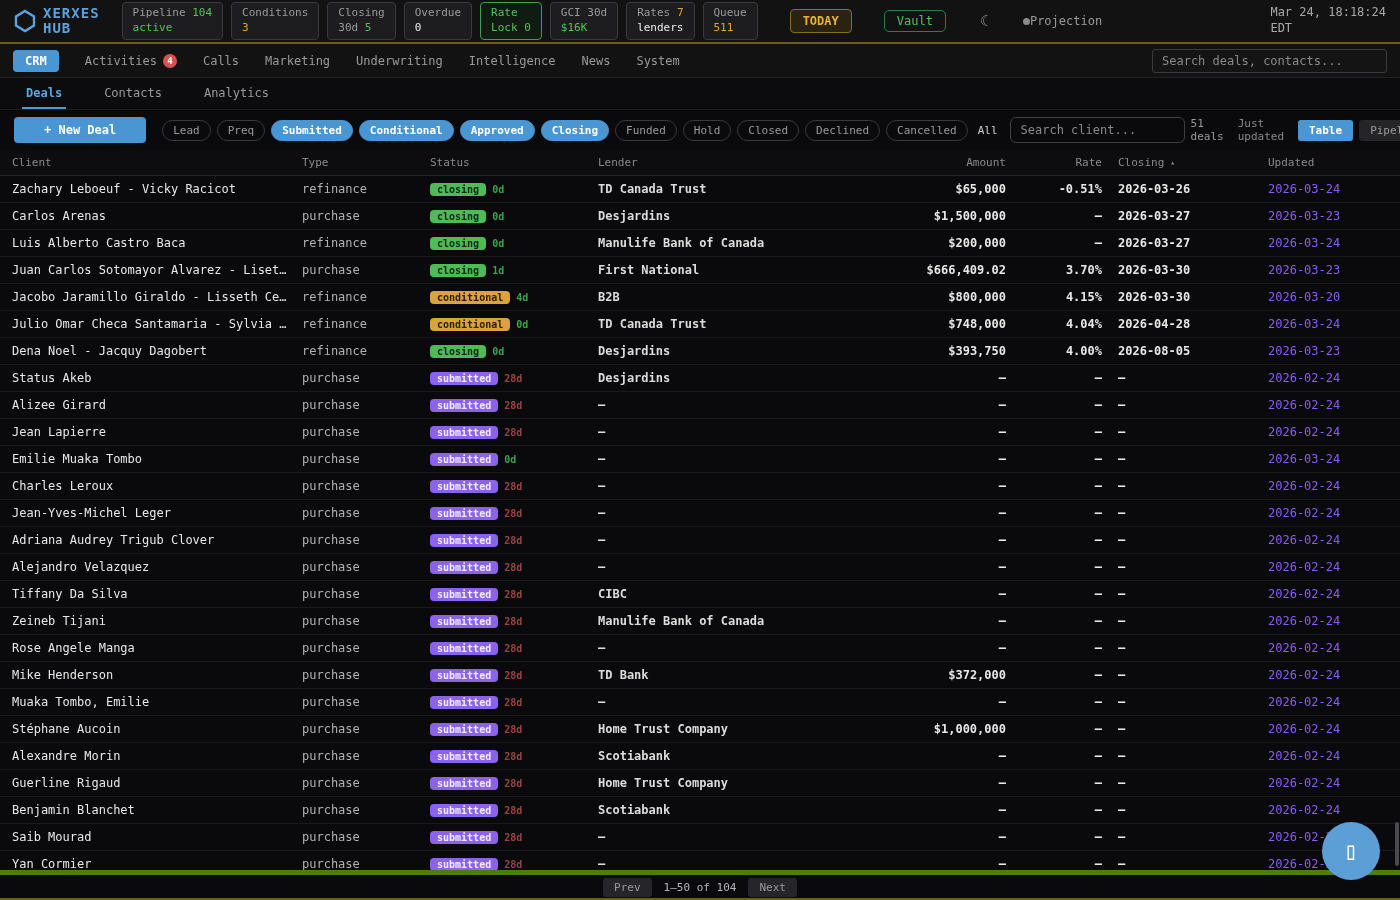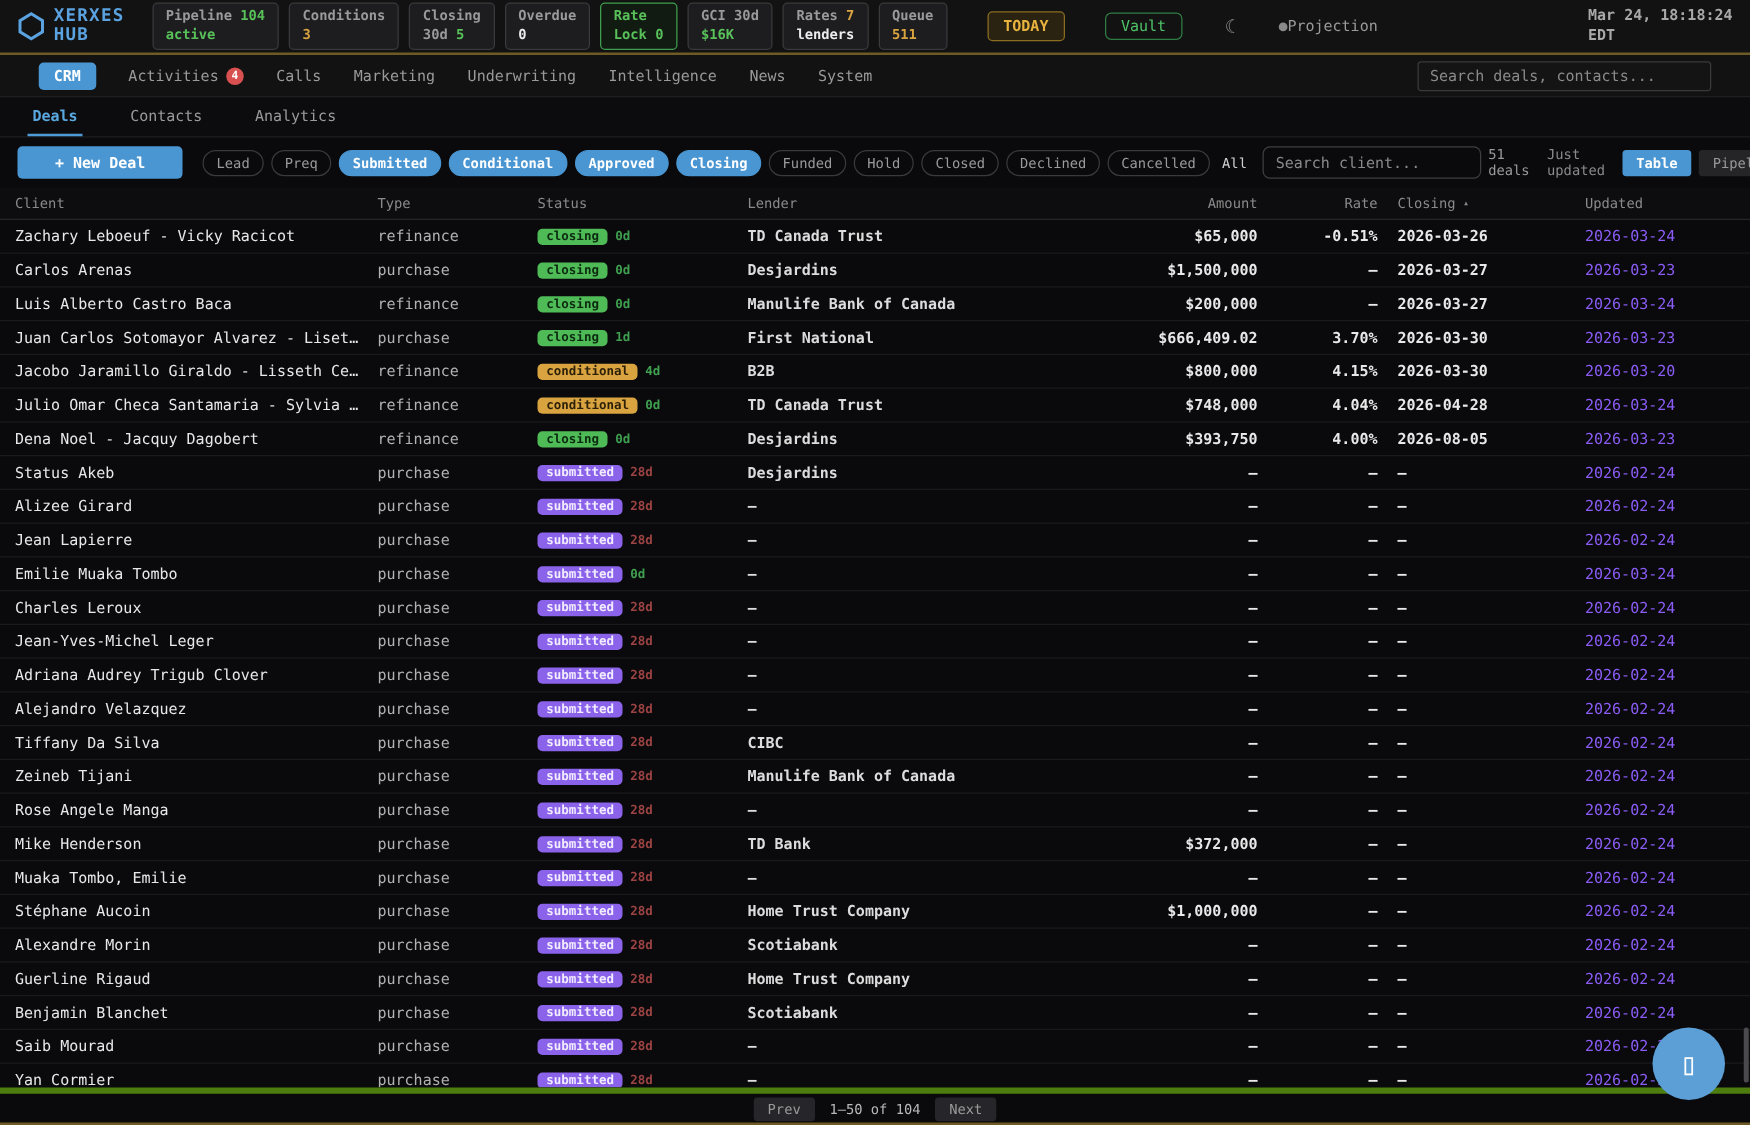--- a/index.html
+++ b/index.html
@@ -7,34 +7,34 @@
   html,body { width:1400px; height:900px; overflow:hidden; background:#0a0a0c; color:#d8d8d8; }
   .app { width:1400px; height:900px; display:flex; flex-direction:column; position:relative; }
 
   
   .topbar { height:44px; flex:0 0 44px; display:flex; align-items:center; padding:0 14px;
             background:#121212; border-bottom:2px solid #6e5a24; gap:8px; }
   .logo { display:flex; align-items:center; gap:7px; margin-right:14px; cursor:pointer; }
   .logo svg { display:block; }
   .logo-text { color:#5aa2e0; font-weight:bold; font-size:14px; line-height:1.1; letter-spacing:1px; }
   .stat { background:#1d1d1f; border:1px solid #3a3a3c; border-radius:4px; padding:3px 10px;
-          font-size:11px; line-height:1.35; font-weight:bold; white-space:nowrap; }
+          font-size:11px; line-height:1.35; font-weight:normal; white-space:nowrap; }
   .stat.highlight { border-color:#3f9e4f; background:#121b12; }
   .t-muted { color:#9a9a9a; } .t-green { color:#58c15a; } .t-amber { color:#d9a440; } .t-white { color:#ececec; }
   .today-btn { margin-left:24px; background:#2a2312; border:1px solid #8a6d1f; color:#e8b33e;
                font-weight:bold; font-size:12px; padding:4px 12px; border-radius:4px; cursor:pointer; }
   .vault-btn { margin-left:24px; background:transparent; border:1px solid #2f7d45; color:#4fc268;
                font-size:12px; padding:3px 12px; border-radius:5px; cursor:pointer; }
   .moon { margin-left:26px; color:#8a8a8a; font-size:15px; cursor:pointer; }
   .projection { margin-left:26px; display:flex; align-items:center; gap:0; color:#9a9a9a; font-size:12px; }
   .proj-dot { width:7px; height:7px; border-radius:50%; background:#8a8a8a; }
-  .clock { margin-left:auto; text-align:left; color:#a8a8a8; font-size:12px; line-height:1.3;font-weight:bold; }
+  .clock { margin-left:auto; text-align:left; color:#a8a8a8; font-size:12px; line-height:1.3; }
 
   
-  .mainnav { height:34px; flex:0 0 34px; display:flex; align-items:center; gap:26px; padding:0 31px;
+  .mainnav { height:34px; flex:0 0 34px; display:flex; align-items:center; gap:26px; padding:0 13px;
              background:#121212; border-bottom:1px solid #232325; }
   .tab { color:#9a9a9a; font-size:12px; cursor:pointer; display:flex; align-items:center; gap:6px; white-space:nowrap; }
   .tab.active { background:#4a96d2; color:#ffffff; font-weight:bold; padding:4px 12px; border-radius:4px; }
   .tab-badge { background:#d85050; color:#fff; font-size:9px; font-weight:bold; width:14px; height:14px;
                border-radius:50%; display:flex; align-items:center; justify-content:center; }
   .global-search { margin-left:auto; width:235px; height:24px; background:#141414; border:1px solid #3a3a3c;
                    border-radius:3px; color:#cfcfcf; font-size:12px; padding:0 9px; outline:none; }
   .global-search::placeholder { color:#8a8a8a; }
 
   

